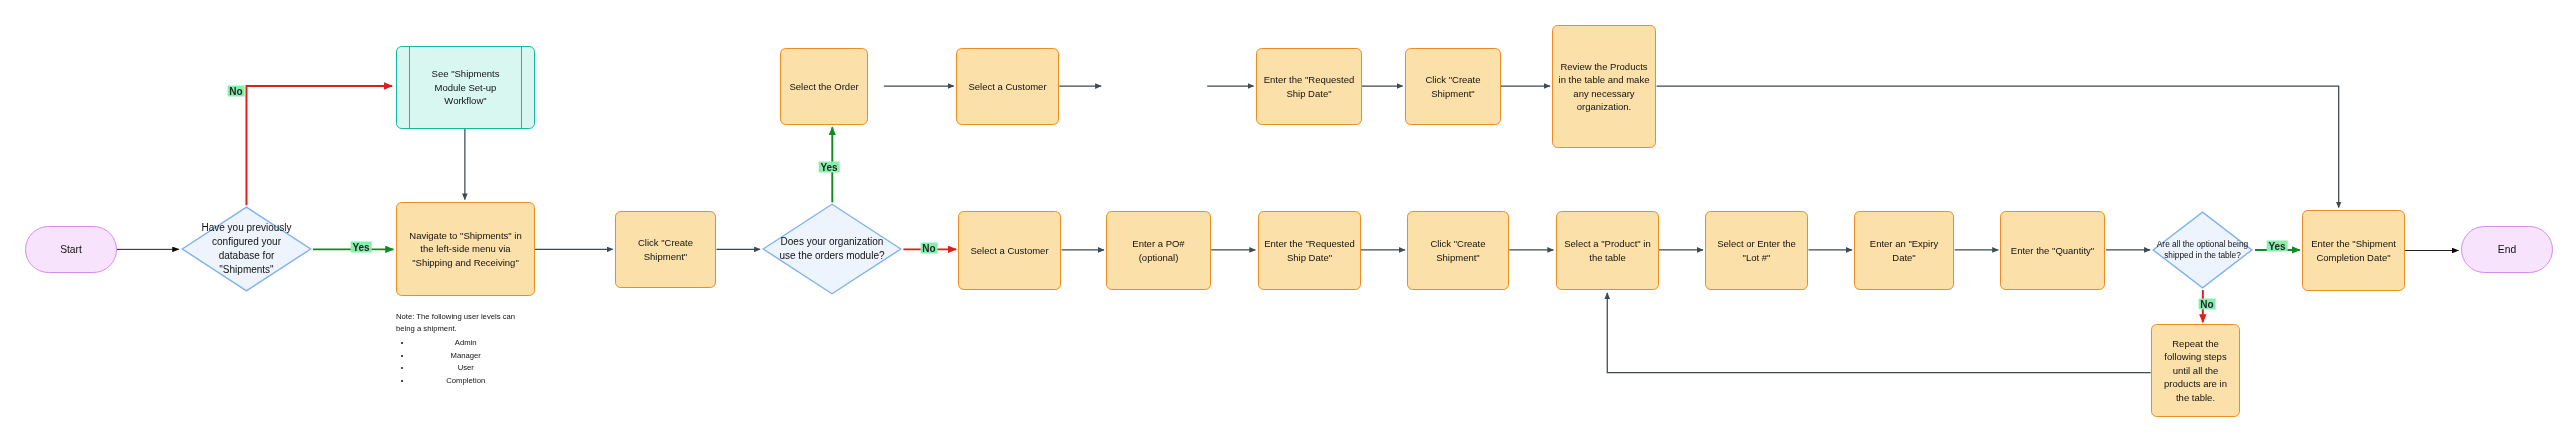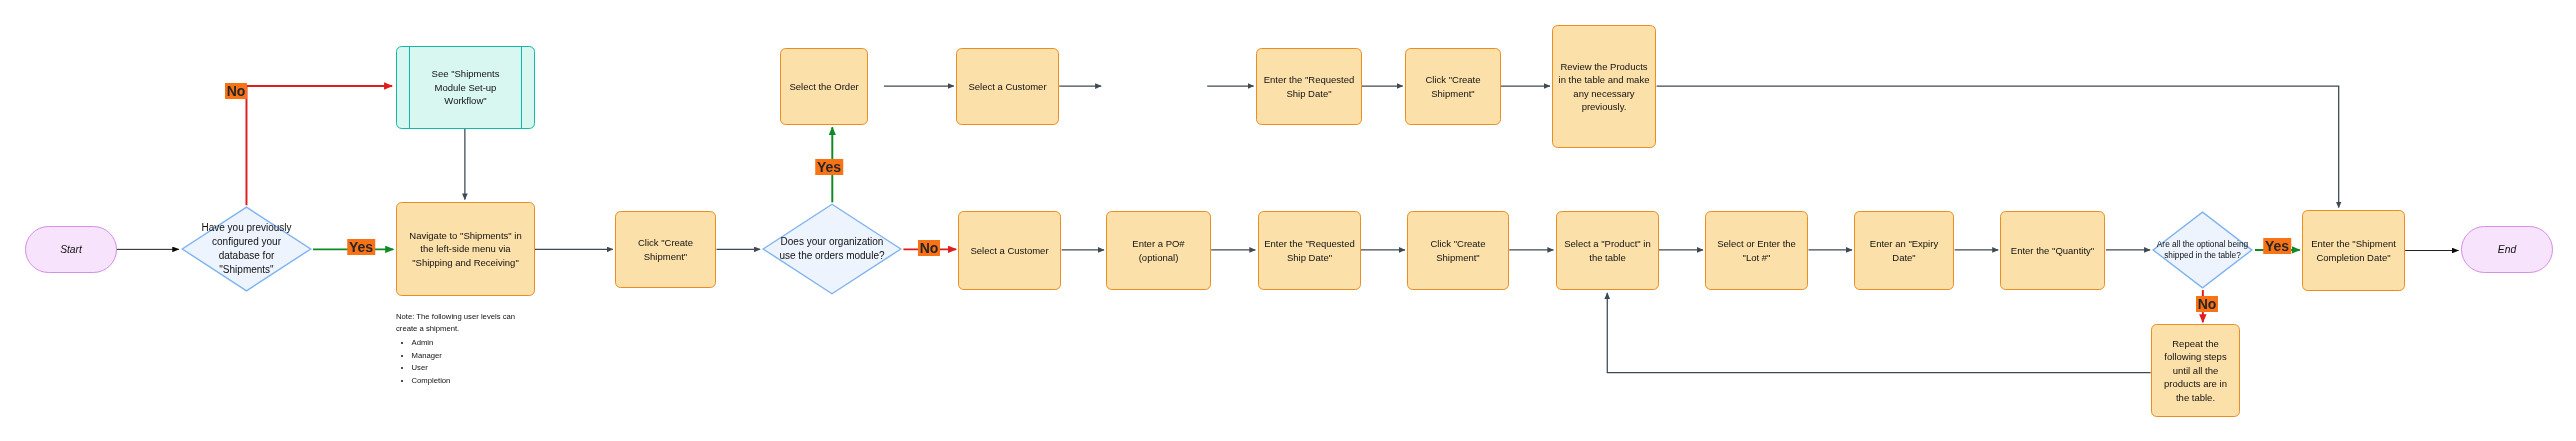--- a/index.html
+++ b/index.html
@@ -4,31 +4,31 @@
 <style>
   html,body{margin:0;padding:0;background:#fff;}
   .canvas{position:relative;width:2576px;height:442px;background:#ffffff;overflow:hidden;font-family:"Liberation Sans",sans-serif;}
   .connectors{position:absolute;left:0;top:0;}
   .c-black{stroke:#0b0b0b;stroke-width:1.6;fill:none;}
   .c-dark{stroke:#3e4a53;stroke-width:2.2;fill:none;}
   .c-red{stroke:#df1d1d;stroke-width:3.4;fill:none;}
   .c-green{stroke:#108a25;stroke-width:3.4;fill:none;}
   .node{position:absolute;box-sizing:border-box;display:flex;align-items:center;justify-content:center;text-align:center;color:#111;}
   .proc{background:#fce0aa;border:1.4px solid #ec8d21;border-radius:5.7px;font-size:9.5px;line-height:1.42;padding:3.4px 5.2px;}
-  .term{background:#f7e3fb;border:1.7px solid #d48fe8;border-radius:25px;font-size:10.3px;font-style:italic;}
+  .term{background:#f7e3fb;border:1.7px solid #d48fe8;border-radius:25px;font-size:10.3px;}
   .pre{background:#d9f7f1;border:1.4px solid #13b9a5;border-radius:5.7px;font-size:9.5px;line-height:1.42;padding:3.4px 18.3px;}
   .pre::before,.pre::after{content:"";position:absolute;top:0;bottom:0;width:0;border-left:1.4px solid #13b9a5;}
   .pre::before{left:12px;}
   .pre::after{right:12px;}
   .dec{position:absolute;}
   .dec svg{position:absolute;left:0;top:0;}
   .dec-label{position:absolute;inset:0;display:flex;align-items:center;justify-content:center;text-align:center;font-size:10px;line-height:1.38;color:#111;}
-  .edge-label{position:absolute;transform:translate(-50%,-50%);background:#f97316;padding:0 1.7px;font-weight:bold;font-size:14px;color:#262626;}
+  .edge-label{position:absolute;transform:translate(-50%,-50%);background:#86efac;padding:0 1.7px;font-weight:bold;font-size:10px;color:#262626;}
   .note{position:absolute;font-size:7.7px;color:#111;line-height:1.5;text-align:left;}
-  .note ul{margin:2.9px 0 0 0;padding-left:15.5px;}
+  .note ul{margin:2.9px 0 0 0;padding-left:15.5px;text-align:center;}
   .note li{margin:0 0 1.1px 0;}
 </style>
 </head>
 <body>
 
 <div class="canvas">
 
   <svg class="connectors" width="2576" height="442" viewBox="0 0 4494 771">
     <defs>
       <marker id="arr-black" markerUnits="userSpaceOnUse" markerWidth="13" markerHeight="10" refX="11.5" refY="5" orient="auto">
@@ -83,21 +83,21 @@
         <polygon points="114,2 226,75 114,148 2,75" fill="#edf4fe" stroke="#7fb3f0" stroke-width="2.5"></polygon>
       </svg>
     <div class="dec-label" style="padding:0 13.8px">Have you previously configured your database for "Shipments"</div>
   </div>
 
   <div class="node pre" style="left:396px;top:46px;width:139px;height:83px">See "Shipments Module Set-up Workflow"</div>
 
   <div class="node proc" style="left:396px;top:202px;width:139px;height:94px">Navigate to "Shipments" in the left-side menu via "Shipping and Receiving"</div>
 
   <div class="note" style="left:396px;top:311px;width:124px">
-    <div>Note: The following user levels can create a shipment.</div>
+    <div>Note: The following user levels can being a shipment.</div>
     <ul>
       <li>Admin</li>
       <li>Manager</li>
       <li>User</li>
       <li>Completion</li>
     </ul>
   </div>
 
   <div class="node proc" style="left:615px;top:211px;width:101px;height:77px">Click "Create Shipment"</div>
 
@@ -105,21 +105,21 @@
     <svg width="140" height="92" viewBox="0 0 244 160">
         <polygon points="122,2 242,80 122,158 2,80" fill="#edf4fe" stroke="#7fb3f0" stroke-width="2.5"></polygon>
       </svg>
     <div class="dec-label" style="padding:0 11.5px">Does your organization use the orders module?</div>
   </div>
 
   <div class="node proc" style="left:780px;top:48px;width:88px;height:77px">Select the Order</div>
   <div class="node proc" style="left:956px;top:48px;width:103px;height:77px">Select a Customer</div>
   <div class="node proc" style="left:1256px;top:48px;width:106px;height:77px">Enter the "Requested Ship Date"</div>
   <div class="node proc" style="left:1405px;top:48px;width:96px;height:77px">Click "Create Shipment"</div>
-  <div class="node proc" style="left:1552px;top:25px;width:104px;height:123px">Review the Products in the table and make any necessary previously.</div>
+  <div class="node proc" style="left:1552px;top:25px;width:104px;height:123px">Review the Products in the table and make any necessary organization.</div>
 
   <div class="node proc" style="left:958px;top:211px;width:103px;height:79px">Select a Customer</div>
   <div class="node proc" style="left:1106px;top:211px;width:105px;height:79px">Enter a PO# (optional)</div>
   <div class="node proc" style="left:1258px;top:211px;width:103px;height:79px">Enter the "Requested Ship Date"</div>
   <div class="node proc" style="left:1407px;top:211px;width:102px;height:79px">Click "Create Shipment"</div>
   <div class="node proc" style="left:1556px;top:211px;width:103px;height:79px">Select a "Product" in the table</div>
   <div class="node proc" style="left:1705px;top:211px;width:103px;height:79px">Select or Enter the "Lot #"</div>
   <div class="node proc" style="left:1854px;top:211px;width:100px;height:79px">Enter an "Expiry Date"</div>
   <div class="node proc" style="left:2000px;top:211px;width:105px;height:79px">Enter the "Quantity"</div>
 

